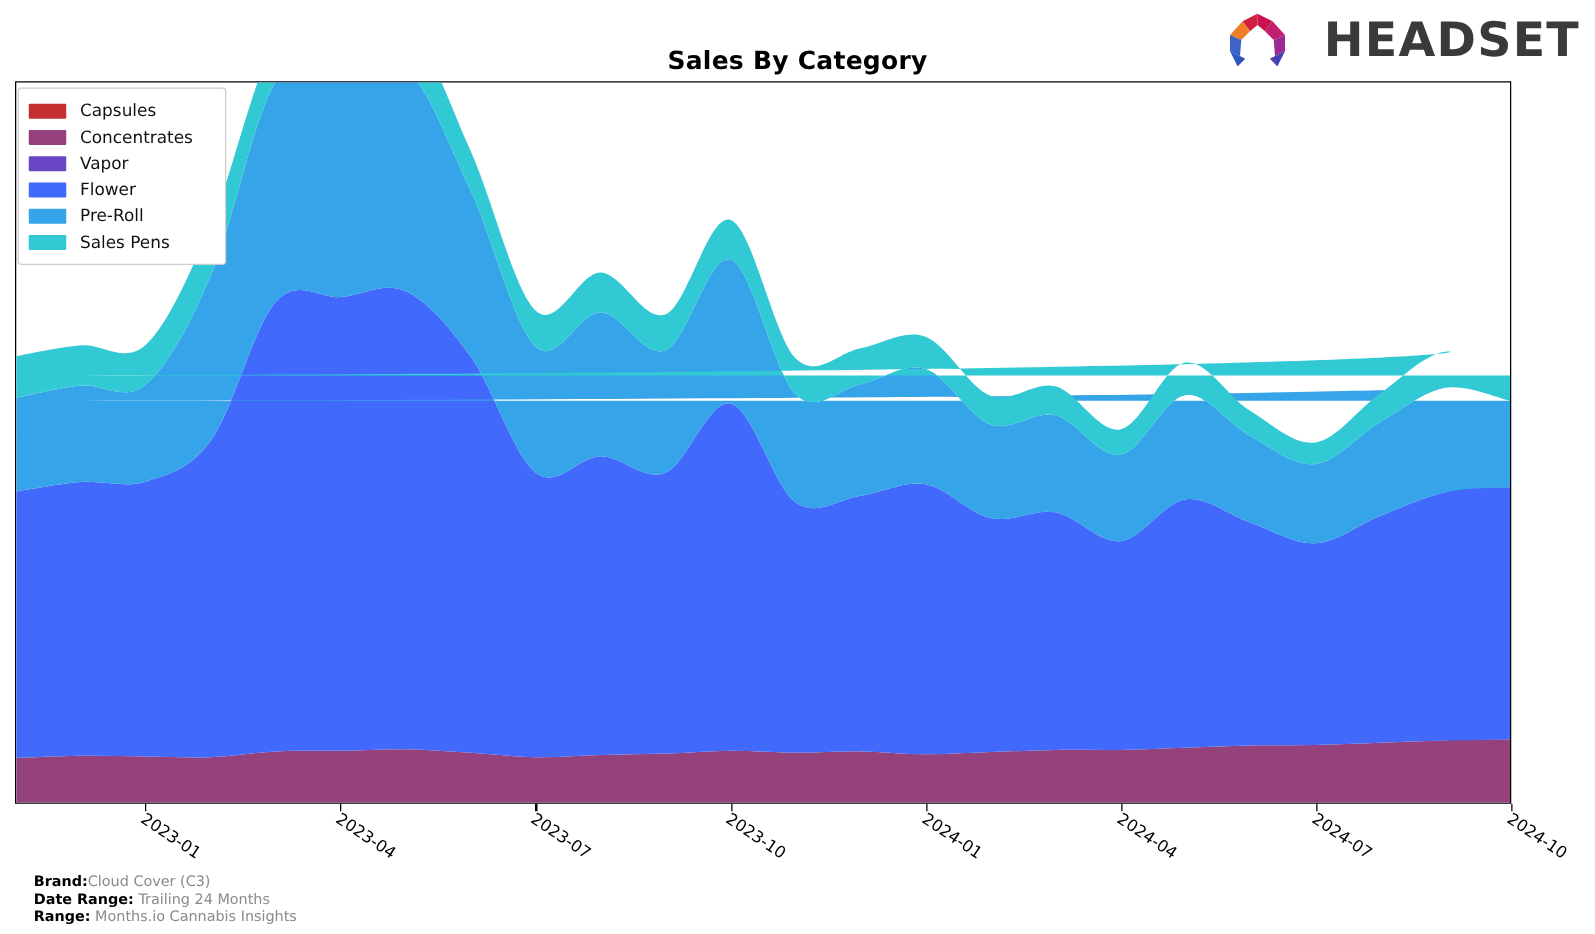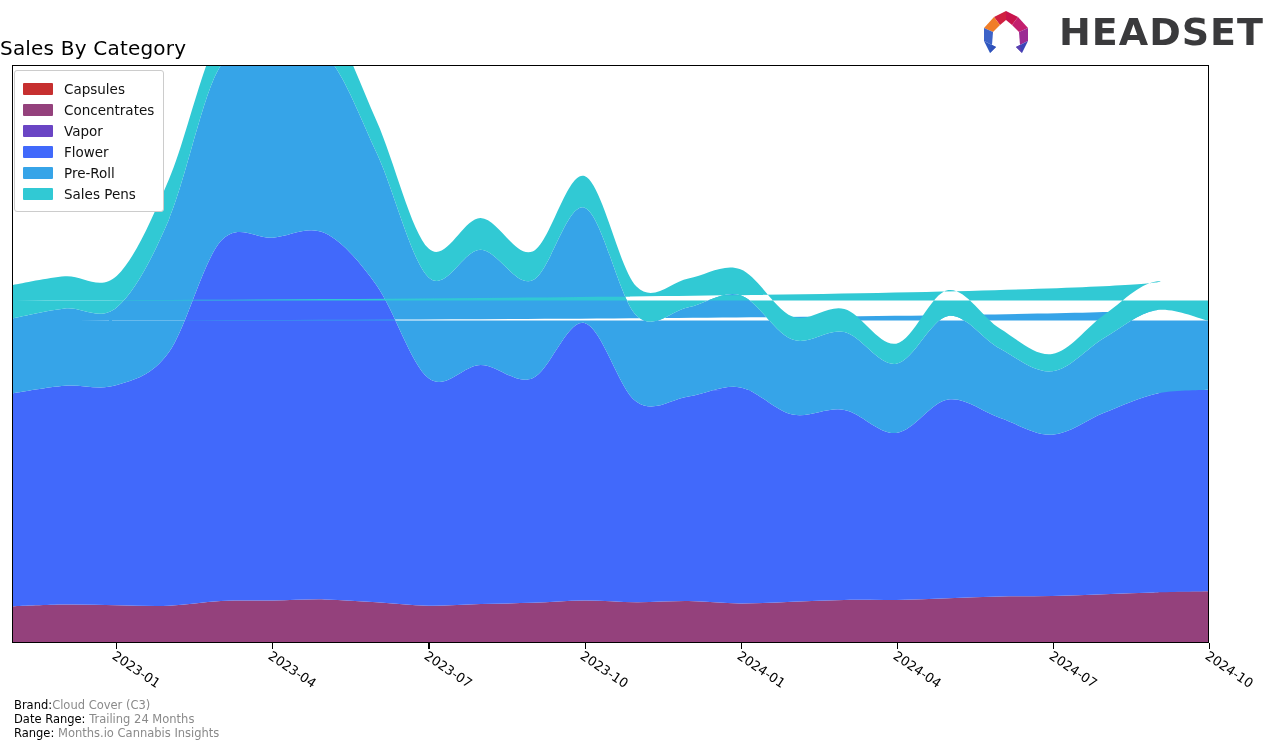--- a/index.html
+++ b/index.html
@@ -7,21 +7,21 @@
   body{
     width:1276px;height:747px;background:#ffffff;
     font-family:"DejaVu Sans","Liberation Sans",sans-serif;
     position:relative;overflow:hidden;
   }
   #root{position:absolute;inset:0;}
 
   
   .chart-title{
     position:absolute;left:0;right:0;top:36px;
-    font-size:20px;font-weight:normal;color:#000;
+    text-align:center;font-size:20px;font-weight:bold;color:#000;
     letter-spacing:.2px;
   }
   .brand-logo{
     position:absolute;right:12px;top:8px;
     display:flex;align-items:center;gap:25px;height:48px;
   }
   .brand-mark{width:56px;height:48px;display:block;}
   .brand-word{
     font-size:38px;font-weight:bold;color:#3a3a3c;
     letter-spacing:1px;line-height:1;font-family:"DejaVu Sans","Liberation Sans",sans-serif;
@@ -31,38 +31,38 @@
   .plot-frame{
     position:absolute;left:12px;top:65px;width:1197px;height:578px;
     border:1.3px solid #000;box-sizing:border-box;background:#fff;
   }
   .plot-svg{position:absolute;left:0;top:0;width:100%;height:100%;display:block;}
 
   
   .legend{
     position:absolute;left:14px;top:70px;
     background:#fff;border:1px solid #cccccc;border-radius:3px;
-    padding:7px 9px 7px 8px;
+    padding:7px 26px 7px 8px;
     box-shadow:0 0 0 0 rgba(0,0,0,0);
   }
   .legend-row{display:flex;align-items:center;height:21px;}
   .legend-swatch{width:30px;height:12px;border-radius:1px;margin-right:11px;flex:none;}
   .legend-label{font-size:13.5px;color:#111;white-space:nowrap;}
 
   
   .tick-mark{position:absolute;width:1.3px;background:#000;height:6px;top:643px;}
   .tick-label{
     position:absolute;top:648px;font-size:13px;color:#000;white-space:nowrap;
     transform-origin:left top;transform:rotate(34deg);
   }
 
   
   .footer{position:absolute;left:14px;bottom:7px;line-height:14px;}
   .footer-line{font-size:11.5px;color:#8a8a8a;white-space:nowrap;}
-  .footer-line b{color:#000;font-weight:normal;}
+  .footer-line b{color:#000;font-weight:bold;margin-left:13px;}
 </style>
 </head>
 <body>
 
 <div id="root">
 
   <div class="chart-title">Sales By Category</div>
 
   <div class="brand-logo">
     <svg class="brand-mark" viewBox="0 0 56 48">

